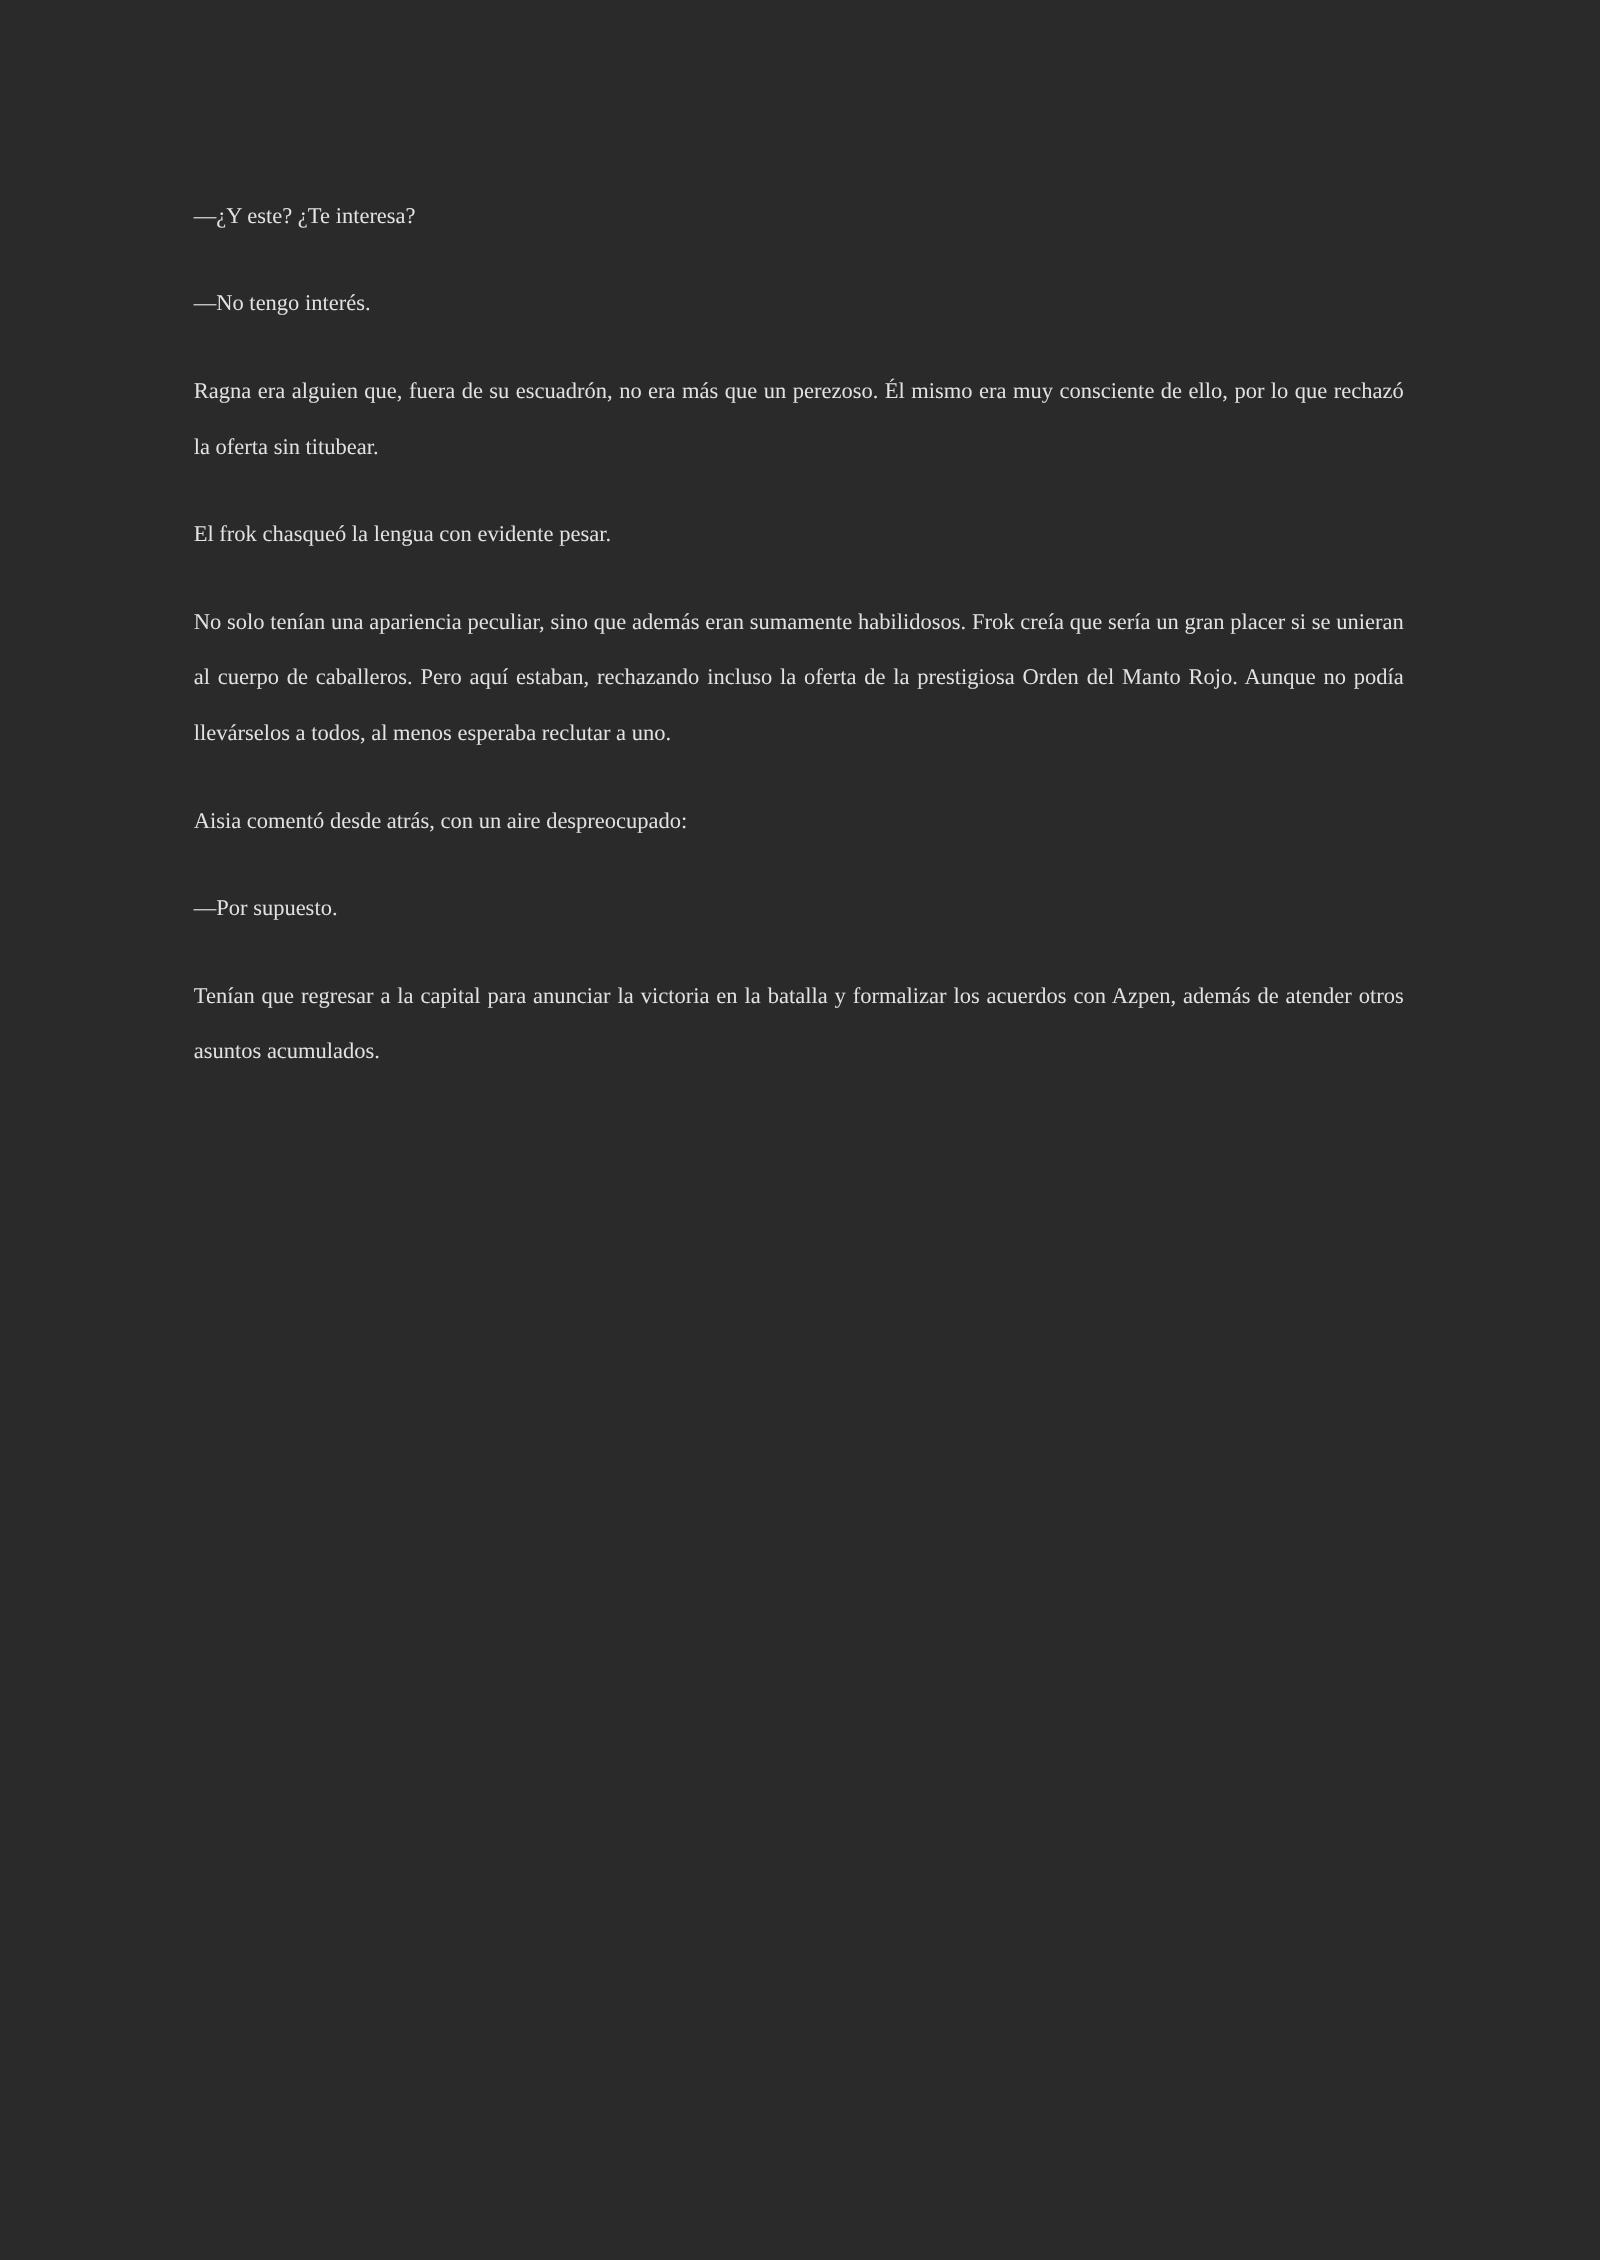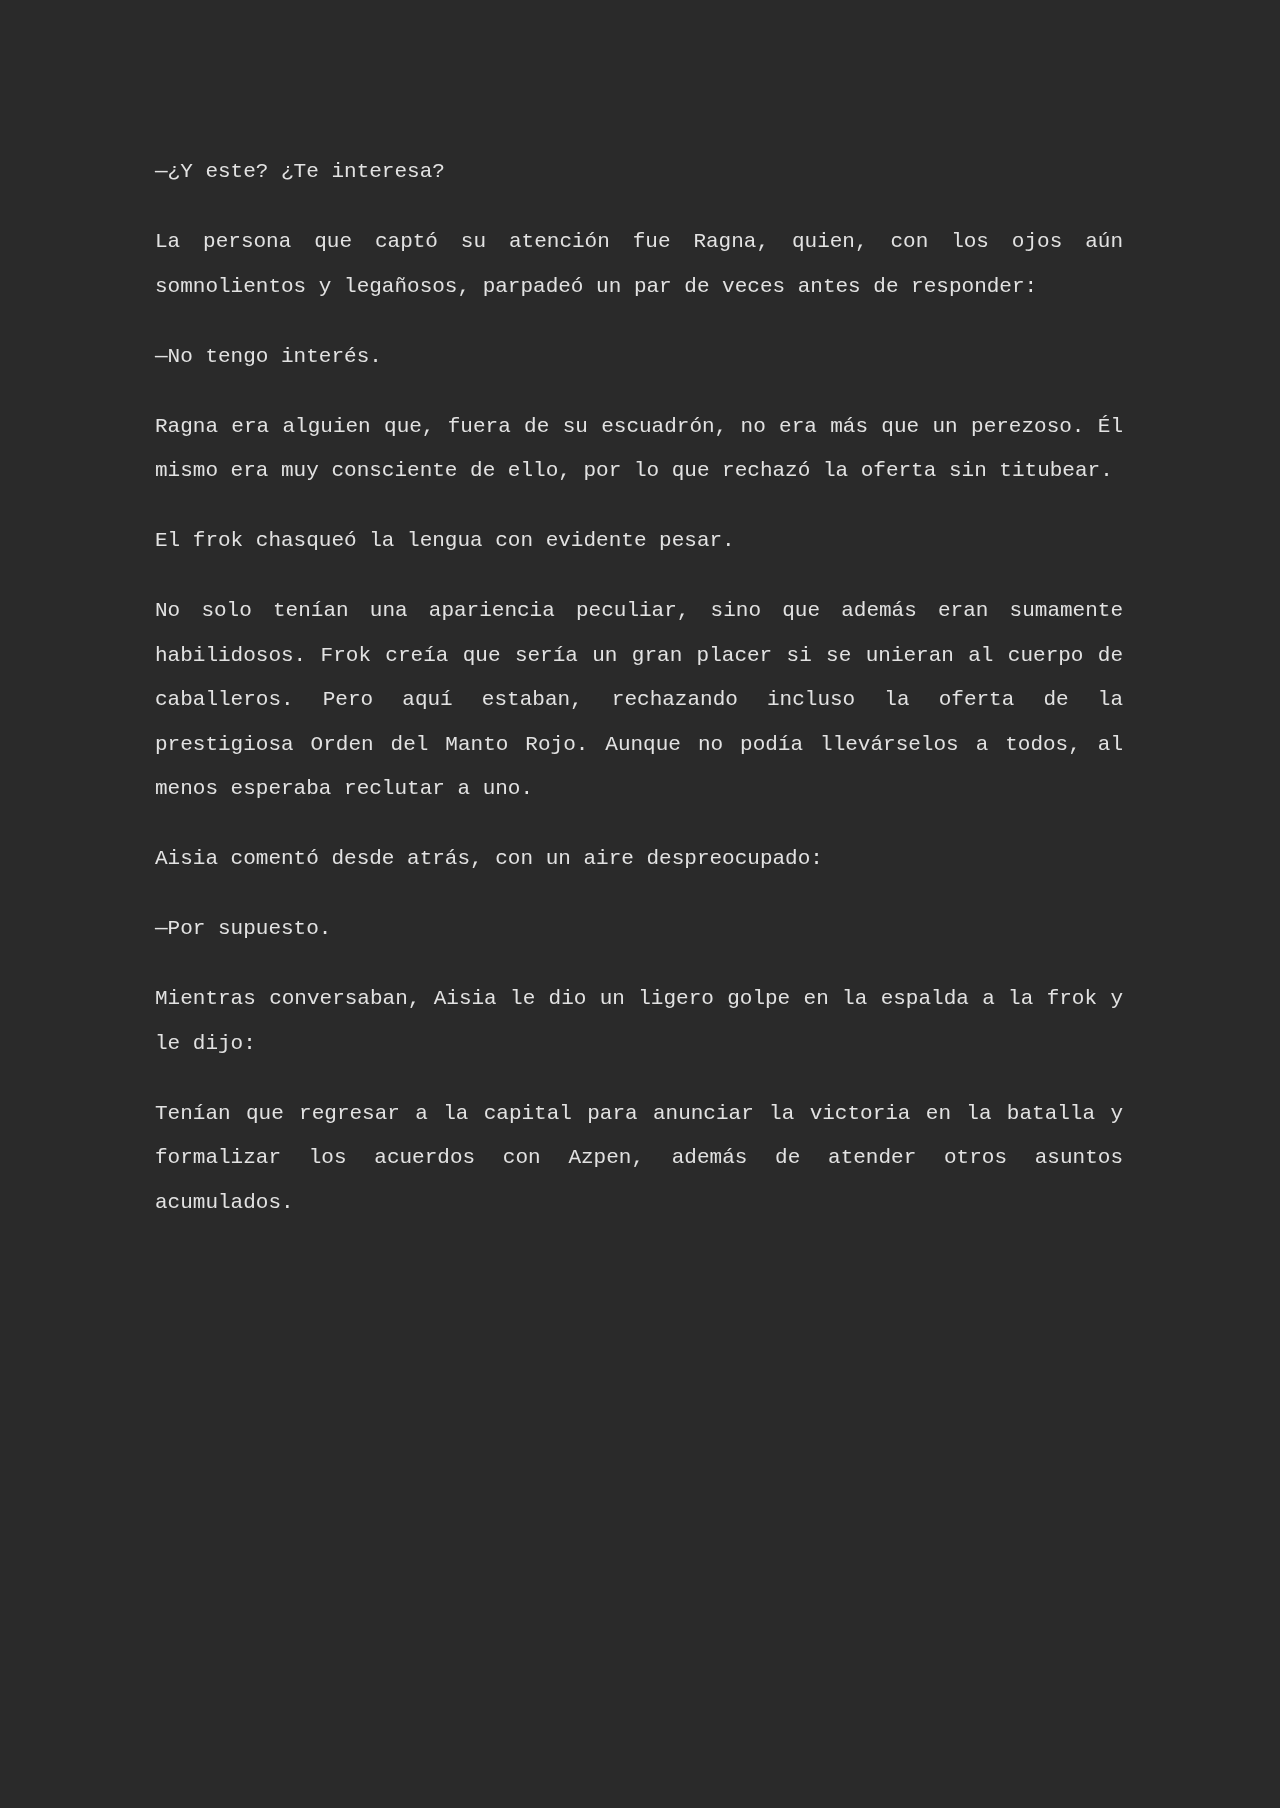--- a/index.html
+++ b/index.html
@@ -12,35 +12,33 @@
     height: 1808px;
     overflow: hidden;
   }
   .reader {
     position: absolute;
     left: 155px;
     top: 150px;
     width: 968px;
   }
   .para {
-    font-family: Liberation Mono, monospace;
-    font-size: 21px;
+    font-family: Liberation Serif, serif;
+    font-size: 18px;
     line-height: 44.5px;
     color: #e2e2e2;
     margin: 0 0 25.5px 0;
     text-align: justify;
   }
 </style>
 </head>
 <body>
 
 <div class="reader">
   <p class="para">—¿Y este? ¿Te interesa?</p>
-  <p class="para">La persona que captó su atención fue Ragna, quien, con los ojos aún somnolientos y legañosos, parpadeó un par de veces antes de responder:</p>
   <p class="para">—No tengo interés.</p>
   <p class="para">Ragna era alguien que, fuera de su escuadrón, no era más que un perezoso. Él mismo era muy consciente de ello, por lo que rechazó la oferta sin titubear.</p>
   <p class="para">El frok chasqueó la lengua con evidente pesar.</p>
   <p class="para">No solo tenían una apariencia peculiar, sino que además eran sumamente habilidosos. Frok creía que sería un gran placer si se unieran al cuerpo de caballeros. Pero aquí estaban, rechazando incluso la oferta de la prestigiosa Orden del Manto Rojo. Aunque no podía llevárselos a todos, al menos esperaba reclutar a uno.</p>
   <p class="para">Aisia comentó desde atrás, con un aire despreocupado:</p>
   <p class="para">—Por supuesto.</p>
-  <p class="para">Mientras conversaban, Aisia le dio un ligero golpe en la espalda a la frok y le dijo:</p>
   <p class="para">Tenían que regresar a la capital para anunciar la victoria en la batalla y formalizar los acuerdos con Azpen, además de atender otros asuntos acumulados.</p>
 </div>
 
 </body></html>

